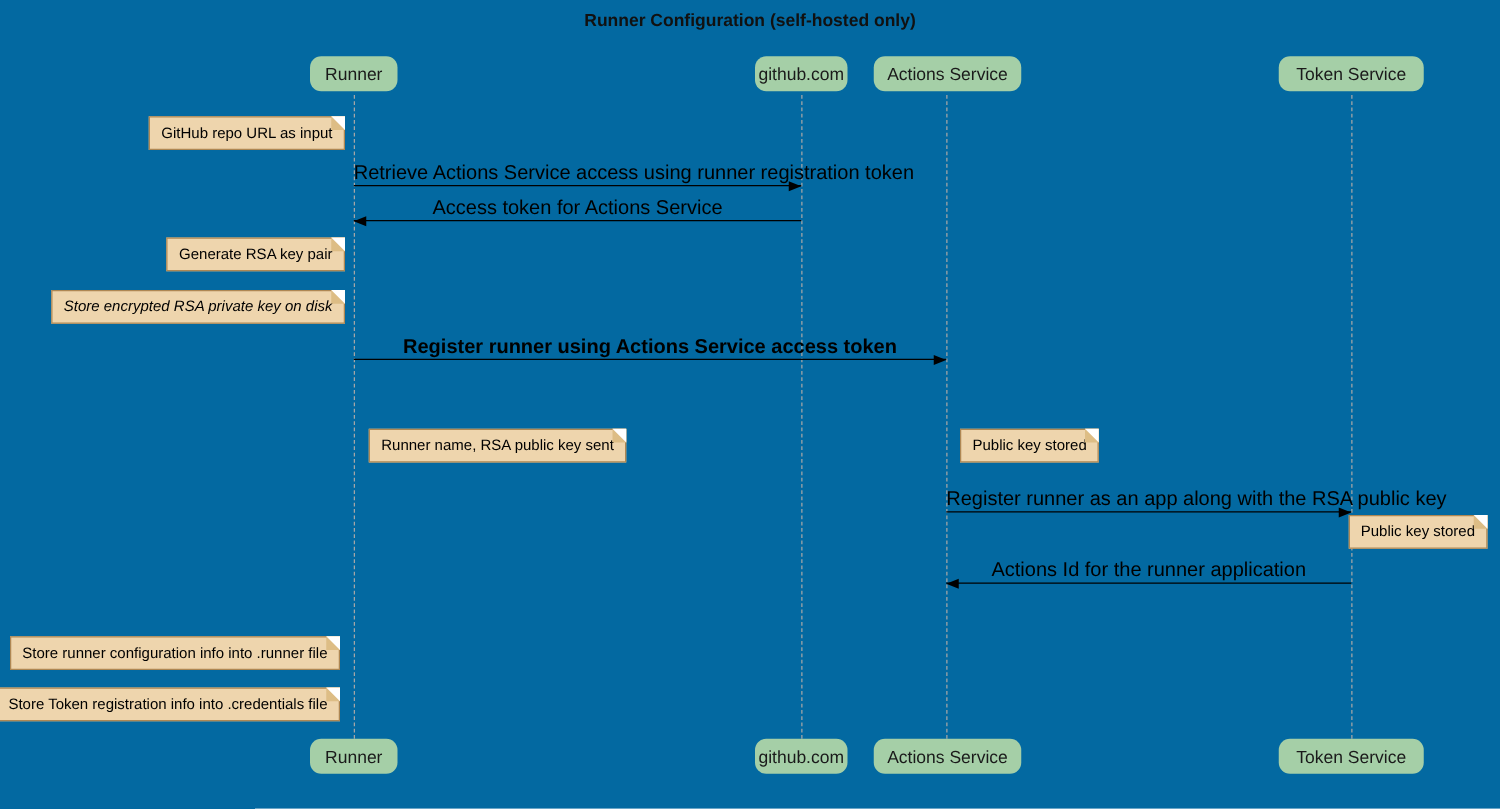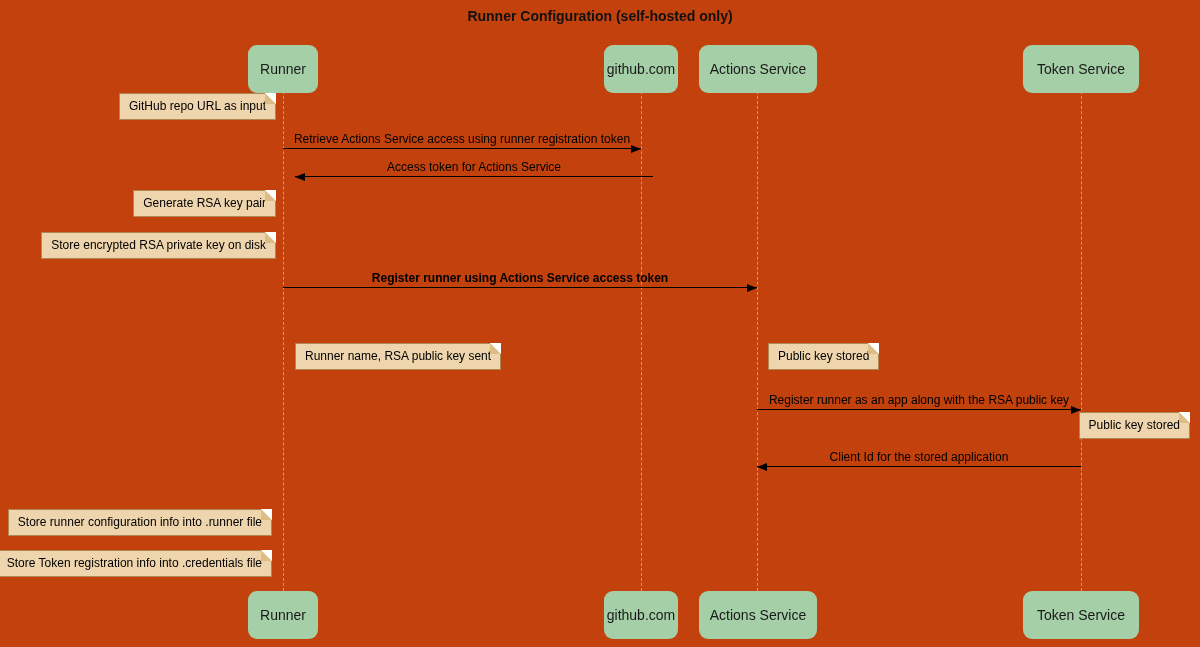--- a/index.html
+++ b/index.html
@@ -1,42 +1,42 @@
 <!DOCTYPE html>
 <html style="--participant-fill: #A5CFA7; --note-fill: #EED5AD; --note-border: #AE8753; --lifeline: #A6A6A6; --arrow: #000000;"><head>
 <meta charset="utf-8">
 <style>
   html,body{margin:0;padding:0;background:#ffffff;}
   #canvas{
     position:relative;
     width:1200px;height:647px;
-    background:#c2410c;
+    background:#0369a1;
     font-family:"Liberation Sans", sans-serif;
     color:#111;
     overflow:hidden;
   }
   .title{
     position:absolute;left:0;top:8px;width:1200px;
     text-align:center;font-size:14px;font-weight:bold;color:#111;
   }
   .pbox{
-    position:absolute;height:48px;
+    position:absolute;height:28px;
     background:var(--participant-fill,#A5CFA7);
     border-radius:9px;
     display:flex;align-items:center;justify-content:center;
     font-size:14px;color:#1a1a1a;
     box-sizing:border-box;
   }
   .lifeline{
     position:absolute;top:76px;height:515px;width:0;
     border-left:1px dashed var(--lifeline,#A6A6A6);
   }
   .msg{position:absolute;}
   .msg-label{
-    font-size:12px;text-align:center;height:16px;line-height:16px;
+    font-size:16px;text-align:center;height:16px;line-height:16px;
     white-space:nowrap;color:#000;
   }
   .msg-line{
     position:relative;height:0;margin-top:1px;
     border-top:1px solid var(--arrow,#000000);
   }
   .head{position:absolute;width:0;height:0;top:-4px;}
   .head.right{
     right:0;
     border-left:10px solid var(--arrow,#000000);
@@ -82,35 +82,35 @@
   <div class="pbox" style="left:699px;top:45px;width:118px;">Actions Service</div>
   <div class="pbox" style="left:1023px;top:45px;width:116px;">Token Service</div>
 
   <div class="pbox" style="left:248px;top:591px;width:70px;">Runner</div>
   <div class="pbox" style="left:604px;top:591px;width:74px;">github.com</div>
   <div class="pbox" style="left:699px;top:591px;width:118px;">Actions Service</div>
   <div class="pbox" style="left:1023px;top:591px;width:116px;">Token Service</div>
 
   <div class="note" style="right:924px;top:93px;">GitHub repo URL as input</div>
   <div class="note" style="right:924px;top:190px;">Generate RSA key pair</div>
-  <div class="note" style="right:924px;top:232px;">Store encrypted RSA private key on disk</div>
+  <div class="note" style="right:924px;top:232px;font-style:italic;">Store encrypted RSA private key on disk</div>
   <div class="note" style="left:295px;top:299px;margin-top:44px;">Runner name, RSA public key sent</div>
   <div class="note" style="left:768px;top:343px;">Public key stored</div>
   <div class="note" style="right:10px;top:412px;">Public key stored</div>
   <div class="note" style="right:928px;top:509px;margin-left:48px;">Store runner configuration info into .runner file</div>
   <div class="note" style="right:928px;top:550px;">Store Token registration info into .credentials file</div>
 
   <div class="msg" style="left:283px;top:131px;width:358px;">
     <div class="msg-label">Retrieve Actions Service access using runner registration token</div>
     <div class="msg-line">
         <i class="head right"></i>
       </div>
   </div>
 
-  <div class="msg" style="left:283px;top:159px;width:358px;margin-left:12px;">
+  <div class="msg" style="left:283px;top:159px;width:358px;">
     <div class="msg-label">Access token for Actions Service</div>
     <div class="msg-line">
         <i class="head left"></i>
       </div>
   </div>
 
   <div class="msg" style="left:283px;top:270px;width:474px;font-weight:bold;">
     <div class="msg-label">Register runner using Actions Service access token</div>
     <div class="msg-line">
         <i class="head right"></i>
@@ -118,20 +118,20 @@
   </div>
 
   <div class="msg" style="left:757px;top:392px;width:324px;">
     <div class="msg-label">Register runner as an app along with the RSA public key</div>
     <div class="msg-line">
         <i class="head right"></i>
       </div>
   </div>
 
   <div class="msg" style="left:757px;top:449px;width:324px;">
-    <div class="msg-label">Client Id for the stored application</div>
+    <div class="msg-label">Actions Id for the runner application</div>
     <div class="msg-line">
         <i class="head left"></i>
       </div>
   </div>
 
 
 </div>
 
 </body></html>

